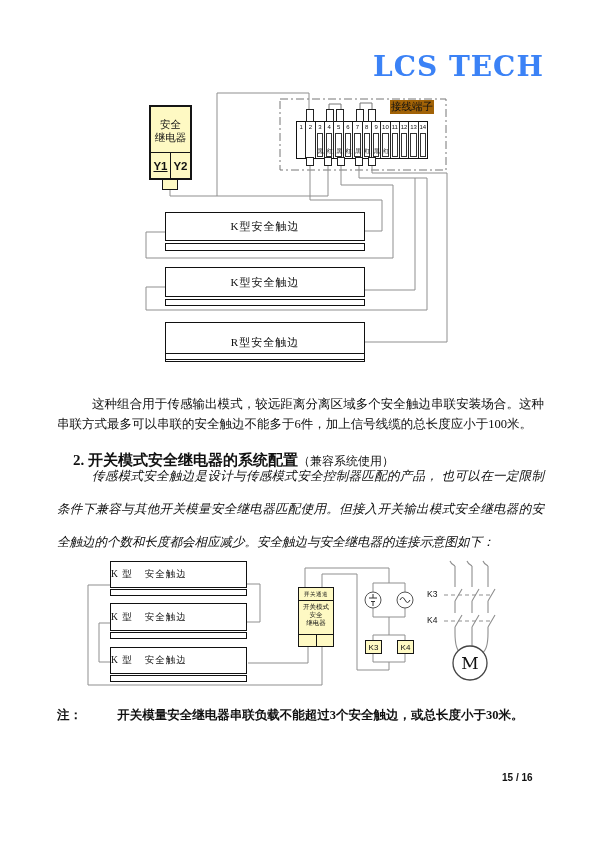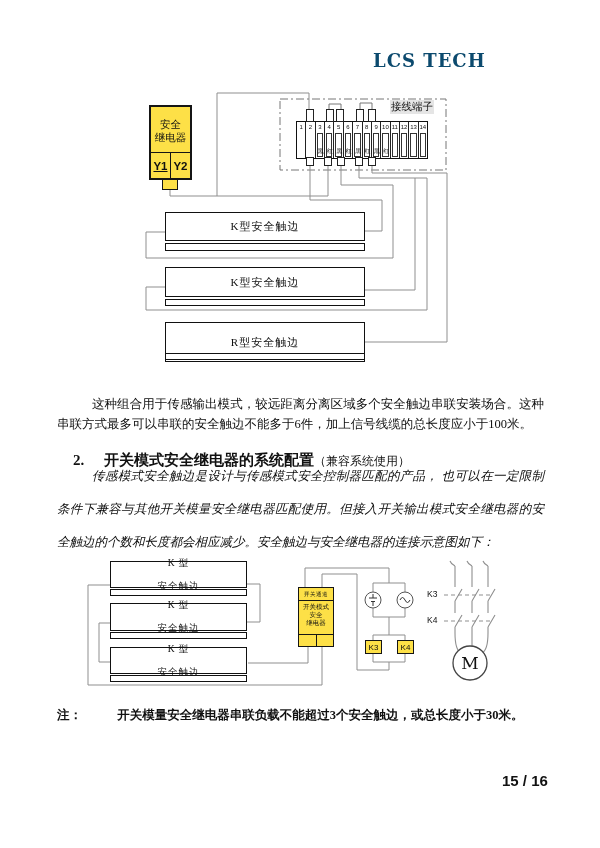--- a/index.html
+++ b/index.html
@@ -1,37 +1,37 @@
 <!DOCTYPE html>
 <html><head>
 <meta charset="utf-8">
 <style>
   html,body{margin:0;padding:0;background:#888;}
   .page{position:relative;width:600px;height:848px;background:#ffffff;margin:0 auto;overflow:hidden;
         font-family:"Liberation Serif","DejaVu Serif",serif;color:#111;}
   svg.layer{position:absolute;left:0;top:0;}
-  .box{position:absolute;background:#fde047;border:1.5px solid #151515;box-sizing:border-box;}
+  .box{position:absolute;background:#fef9c3;border:1.5px solid #151515;box-sizing:border-box;}
   .thin{border-width:1px;}
   .ctr{display:flex;align-items:center;justify-content:center;text-align:center;}
   .lbl{position:absolute;color:#111;}
   
   .tstrip{position:absolute;left:296px;top:121px;width:132px;height:38px;background:#fff;
           border:1.5px solid #111;box-sizing:border-box;display:flex;}
   .tcell{position:relative;flex:1;border-right:1px solid #222;box-sizing:border-box;}
   .tcell:last-child{border-right:none;}
   .tnum{display:block;text-align:center;font-size:6px;line-height:10px;font-family:"Liberation Sans",sans-serif;}
   .icol{position:absolute;left:1px;right:1px;top:11px;bottom:1px;border:1px solid #333;}
   .wclr{position:absolute;left:0;right:0;bottom:1px;text-align:center;font-size:6px;line-height:7px;}
   .tab{position:absolute;background:#fff;border:1px solid #222;box-sizing:border-box;}
   
   .bar{position:absolute;background:#fff;border:1.5px solid #111;box-sizing:border-box;
        display:flex;align-items:center;justify-content:center;font-size:11px;letter-spacing:1px;}
   .strip{position:absolute;background:#fff;border:1.2px solid #111;box-sizing:border-box;}
   .bar2{position:absolute;background:#fff;border:1.2px solid #111;box-sizing:border-box;
-        display:flex;flex-direction:column;align-items:center;justify-content:center;
+        display:flex;flex-direction:row;align-items:center;
         font-size:9.5px;line-height:11px;letter-spacing:1px;gap:12px;}
   
   .para{position:absolute;left:57px;width:487px;font-size:12.5px;text-align:justify;text-indent:35px;color:#0d0d0d;}
 </style>
 </head>
 <body>
 
 <div class="page">
 
   <svg class="layer" width="600" height="848">
@@ -77,35 +77,35 @@
       <path d="M455 566 L455 587 M455 601 L462 589 M455 601 L455 613 M455 627 L462 615 M455 627 L455 633"></path>
       <path d="M472 566 L472 587 M472 601 L479 589 M472 601 L472 613 M472 627 L479 615 M472 627 L472 646"></path>
       <path d="M488 566 L488 587 M488 601 L495 589 M488 601 L488 613 M488 627 L495 615 M488 627 L488 633"></path>
       <path d="M455 633 Q455 650 461 653 M488 633 Q488 650 482 653"></path>
       <path d="M444 595 L492 595" stroke-dasharray="4 3"></path>
       <path d="M444 621 L492 621" stroke-dasharray="4 3"></path>
     </g>
     <circle cx="470" cy="663" r="17" fill="#fff" stroke="#444" stroke-width="1.3"></circle>
   </svg>
 
-  <div class="lbl" style="left:373px;top:50px;font-size:18px;font-weight:bold;letter-spacing:1px;color:#0c4a6e;font-family:'DejaVu Serif','Liberation Serif',serif;">LCS TECH</div>
+  <div class="lbl" style="left:373px;top:50px;font-size:28px;font-weight:bold;letter-spacing:1px;color:#3b82f6;font-family:'DejaVu Serif','Liberation Serif',serif;">LCS TECH</div>
 
   <div class="box" style="left:149px;top:105px;width:43px;height:75px;border-width:2px;">
     <div style="position:absolute;left:0;right:0;top:11px;text-align:center;font-size:10.5px;line-height:13px;">
       <div>安全</div>
       <div>继电器</div>
     </div>
     <div style="position:absolute;left:0;right:0;bottom:0;height:25px;border-top:1.5px solid #151515;display:flex;font-family:'Liberation Sans',sans-serif;font-weight:bold;font-size:11.5px;">
       <div class="ctr" style="flex:1;text-decoration:underline;">Y1</div>
       <div class="ctr" style="flex:1;border-left:1.2px solid #151515;">Y2</div>
     </div>
   </div>
   <div class="box" style="left:162px;top:179px;width:16px;height:11px;"></div>
 
-  <div class="lbl" style="left:390px;top:100px;font-size:10.5px;background:#e5e5e5;padding:0 1px;">接线端子</div>
+  <div class="lbl" style="left:390px;top:100px;font-size:10.5px;background:#a16207;padding:0 1px;">接线端子</div>
 
   <div class="tstrip">
     <div class="tcell">
         <span class="tnum">1</span>
       </div>
     <div class="tcell">
         <span class="tnum">2</span>
       </div>
     <div class="tcell">
         <span class="tnum">3</span>
@@ -188,21 +188,21 @@
   <div class="strip" style="left:165px;top:243px;width:200px;height:8px;"></div>
   <div class="bar" style="left:165px;top:267px;width:200px;height:30px;">K型安全触边</div>
   <div class="strip" style="left:165px;top:299px;width:200px;height:7px;"></div>
   <div class="bar" style="left:165px;top:322px;width:200px;height:40px;">R型安全触边</div>
   <div class="strip" style="left:165px;top:353px;width:200px;height:7px;"></div>
 
   <div class="para" style="top:394px;line-height:20px;">这种组合用于传感输出模式，较远距离分离区域多个安全触边串联安装场合。这种串联方式最多可以串联的安全触边不能多于6件，加上信号线缆的总长度应小于100米。</div>
 
   <div class="lbl" style="left:73px;top:451px;font-size:15px;font-weight:bold;">
     <span>2.</span>
-    <span style="margin-left:16px;">开关模式安全继电器的系统配置</span><span style="font-size:12px;font-weight:normal;">（兼容系统使用）</span>
+    <span style="">开关模式安全继电器的系统配置</span><span style="font-size:12px;font-weight:normal;">（兼容系统使用）</span>
   </div>
 
   <div class="para" style="top:460px;line-height:33px;font-style:italic;">传感模式安全触边是设计与传感模式安全控制器匹配的产品， 也可以在一定限制条件下兼容与其他开关模量安全继电器匹配使用。但接入开关输出模式安全继电器的安全触边的个数和长度都会相应减少。安全触边与安全继电器的连接示意图如下：</div>
 
   <div class="bar2" style="left:110px;top:561px;width:137px;height:27px;">
     <div>K 型</div>
     <div>安全触边</div>
   </div>
   <div class="strip" style="left:110px;top:589px;width:137px;height:7px;"></div>
   <div class="bar2" style="left:110px;top:603px;width:137px;height:28px;">
@@ -234,15 +234,15 @@
 
   <div class="lbl" style="left:427px;top:589px;font-size:8.5px;font-family:'Liberation Sans',sans-serif;">K3</div>
   <div class="lbl" style="left:427px;top:615px;font-size:8.5px;font-family:'Liberation Sans',sans-serif;">K4</div>
   <div class="lbl ctr" style="left:460px;top:653px;width:20px;height:20px;font-size:17px;font-family:'DejaVu Serif',serif;">M</div>
 
   <div class="lbl" style="left:57px;top:707px;font-size:12.5px;font-weight:bold;">
     <span>注：</span>
     <span style="margin-left:32px;">开关模量安全继电器串联负载不能超过3个安全触边，或总长度小于30米。</span>
   </div>
 
-  <div class="lbl" style="left:502px;top:772px;font-size:15px;font-weight:bold;font-family:'Liberation Sans',sans-serif;">15 / 16</div>
+  <div class="lbl" style="left:502px;top:772px;font-size:10px;font-weight:bold;font-family:'Liberation Sans',sans-serif;">15 / 16</div>
 
 </div>
 
 </body></html>

